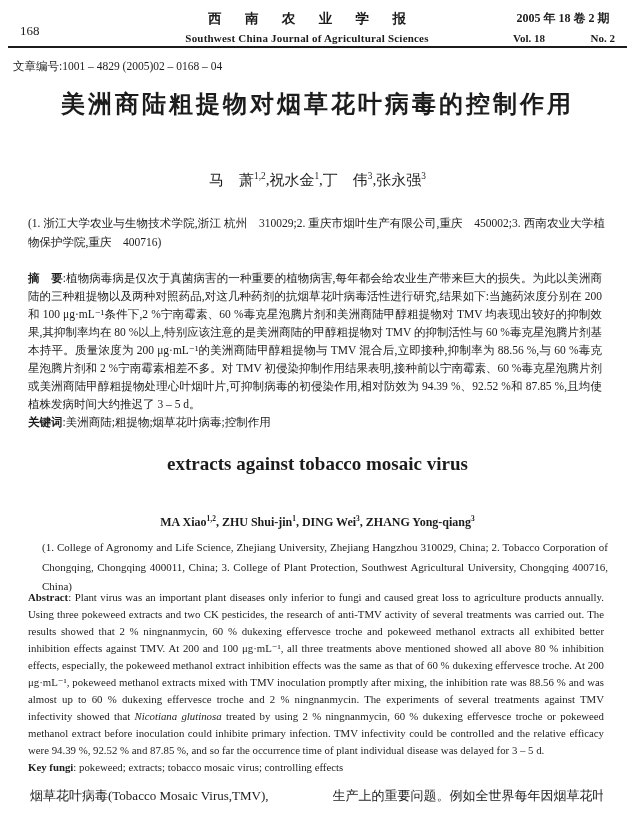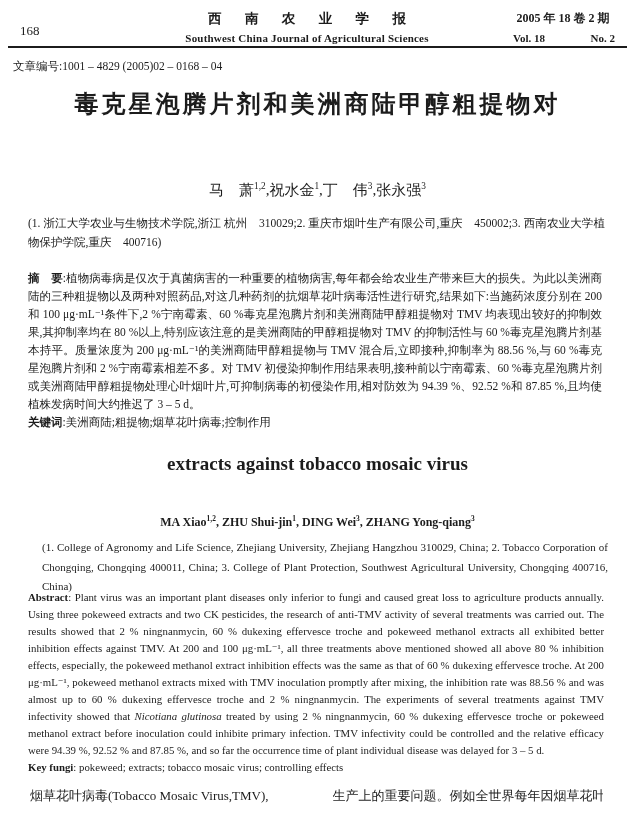--- a/index.html
+++ b/index.html
@@ -28,21 +28,21 @@
   .header-right{width:128px;text-align:center;padding-top:4px;}
   .issue-cn{font-size:12px;font-weight:bold;}
   .issue-en{display:flex;justify-content:space-between;padding:0 12px 0 14px;font-size:11px;font-weight:bold;margin-top:5px;}
 
   
   .article-id{position:absolute;top:59px;left:13px;font-size:11.5px;}
   .title-cn{
     position:absolute;top:88px;left:0;right:0;
     text-align:center;font-size:24px;font-weight:bold;letter-spacing:3px;
   }
-  .authors-cn{position:absolute;top:181px;left:0;right:0;text-align:center;font-size:15px;}
+  .authors-cn{position:absolute;top:171px;left:0;right:0;text-align:center;font-size:15px;}
   .affil-cn{
     position:absolute;top:214px;left:28px;right:30px;
     font-size:11.5px;line-height:19px;text-align:justify;
   }
   .abstract-block-cn{
     position:absolute;top:269px;left:28px;right:33px;
     font-size:11.5px;line-height:18px;text-align:justify;
   }
   .abstract-block-cn p{margin:0;}
   .clc-gap{display:inline-block;width:34px;}
@@ -86,21 +86,21 @@
       <div class="issue-cn">2005 年 18 卷 2 期</div>
       <div class="issue-en">
         <span>Vol. 18</span>
         <span>No. 2</span>
       </div>
     </div>
   </div>
 
   <div class="article-id">文章编号:1001 – 4829 (2005)02 – 0168 – 04</div>
 
-  <h1 class="title-cn" style="margin:0;">毒克星泡腾片剂和美洲商陆甲醇粗提物对</h1>
+  <h1 class="title-cn" style="margin:0;">美洲商陆粗提物对烟草花叶病毒的控制作用</h1>
 
   <div class="authors-cn">
     <span>马　萧</span><sup>1,2</sup><span>,祝水金</span><sup>1</sup><span>,丁　伟</span><sup>3</sup><span>,张永强</span><sup>3</sup>
   </div>
 
   <div class="affil-cn">(1. 浙江大学农业与生物技术学院,浙江 杭州　310029;2. 重庆市烟叶生产有限公司,重庆　450002;3. 西南农业大学植物保护学院,重庆　400716)</div>
 
   <div class="abstract-block-cn">
     <p><span class="bold">摘　要</span><span>:植物病毒病是仅次于真菌病害的一种重要的植物病害,每年都会给农业生产带来巨大的损失。为此以美洲商陆的三种粗提物以及两种对照药品,对这几种药剂的抗烟草花叶病毒活性进行研究,结果如下:当施药浓度分别在 200 和 100 μg·mL⁻¹条件下,2 %宁南霉素、60 %毒克星泡腾片剂和美洲商陆甲醇粗提物对 TMV 均表现出较好的抑制效果,其抑制率均在 80 %以上,特别应该注意的是美洲商陆的甲醇粗提物对 TMV 的抑制活性与 60 %毒克星泡腾片剂基本持平。质量浓度为 200 μg·mL⁻¹的美洲商陆甲醇粗提物与 TMV 混合后,立即接种,抑制率为 88.56 %,与 60 %毒克星泡腾片剂和 2 %宁南霉素相差不多。对 TMV 初侵染抑制作用结果表明,接种前以宁南霉素、60 %毒克星泡腾片剂或美洲商陆甲醇粗提物处理心叶烟叶片,可抑制病毒的初侵染作用,相对防效为 94.39 %、92.52 %和 87.85 %,且均使植株发病时间大约推迟了 3 – 5 d。</span></p>
     <p><span class="bold">关键词</span><span>:美洲商陆;粗提物;烟草花叶病毒;控制作用</span></p>

